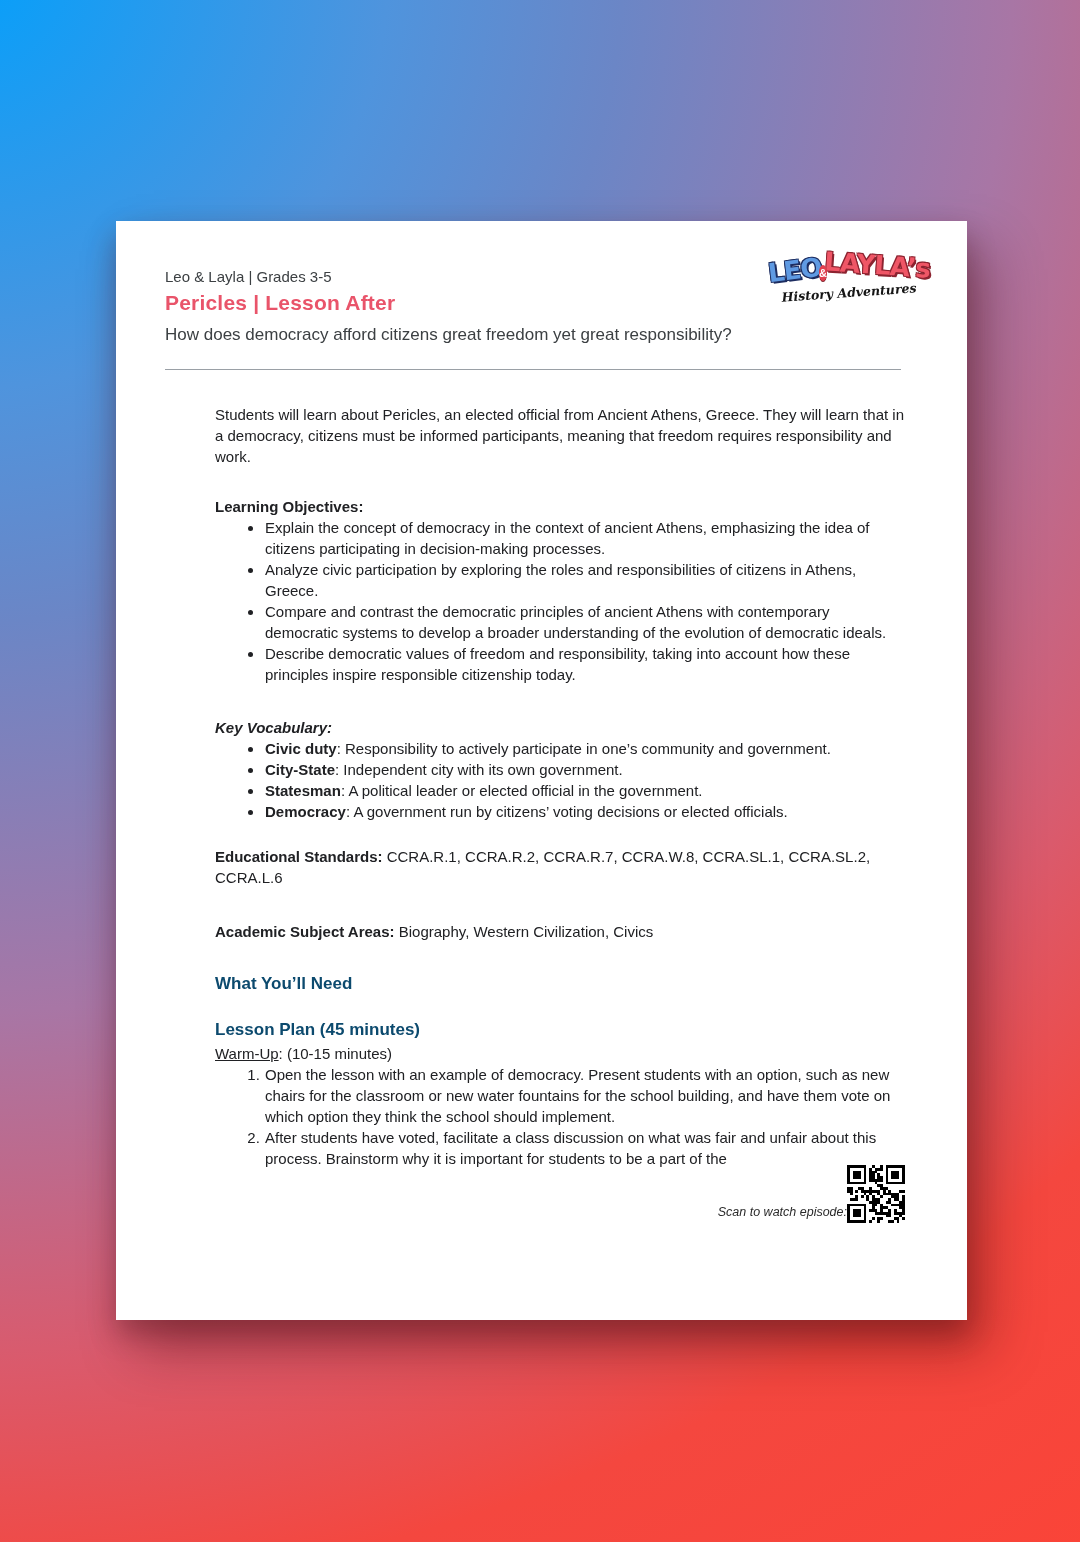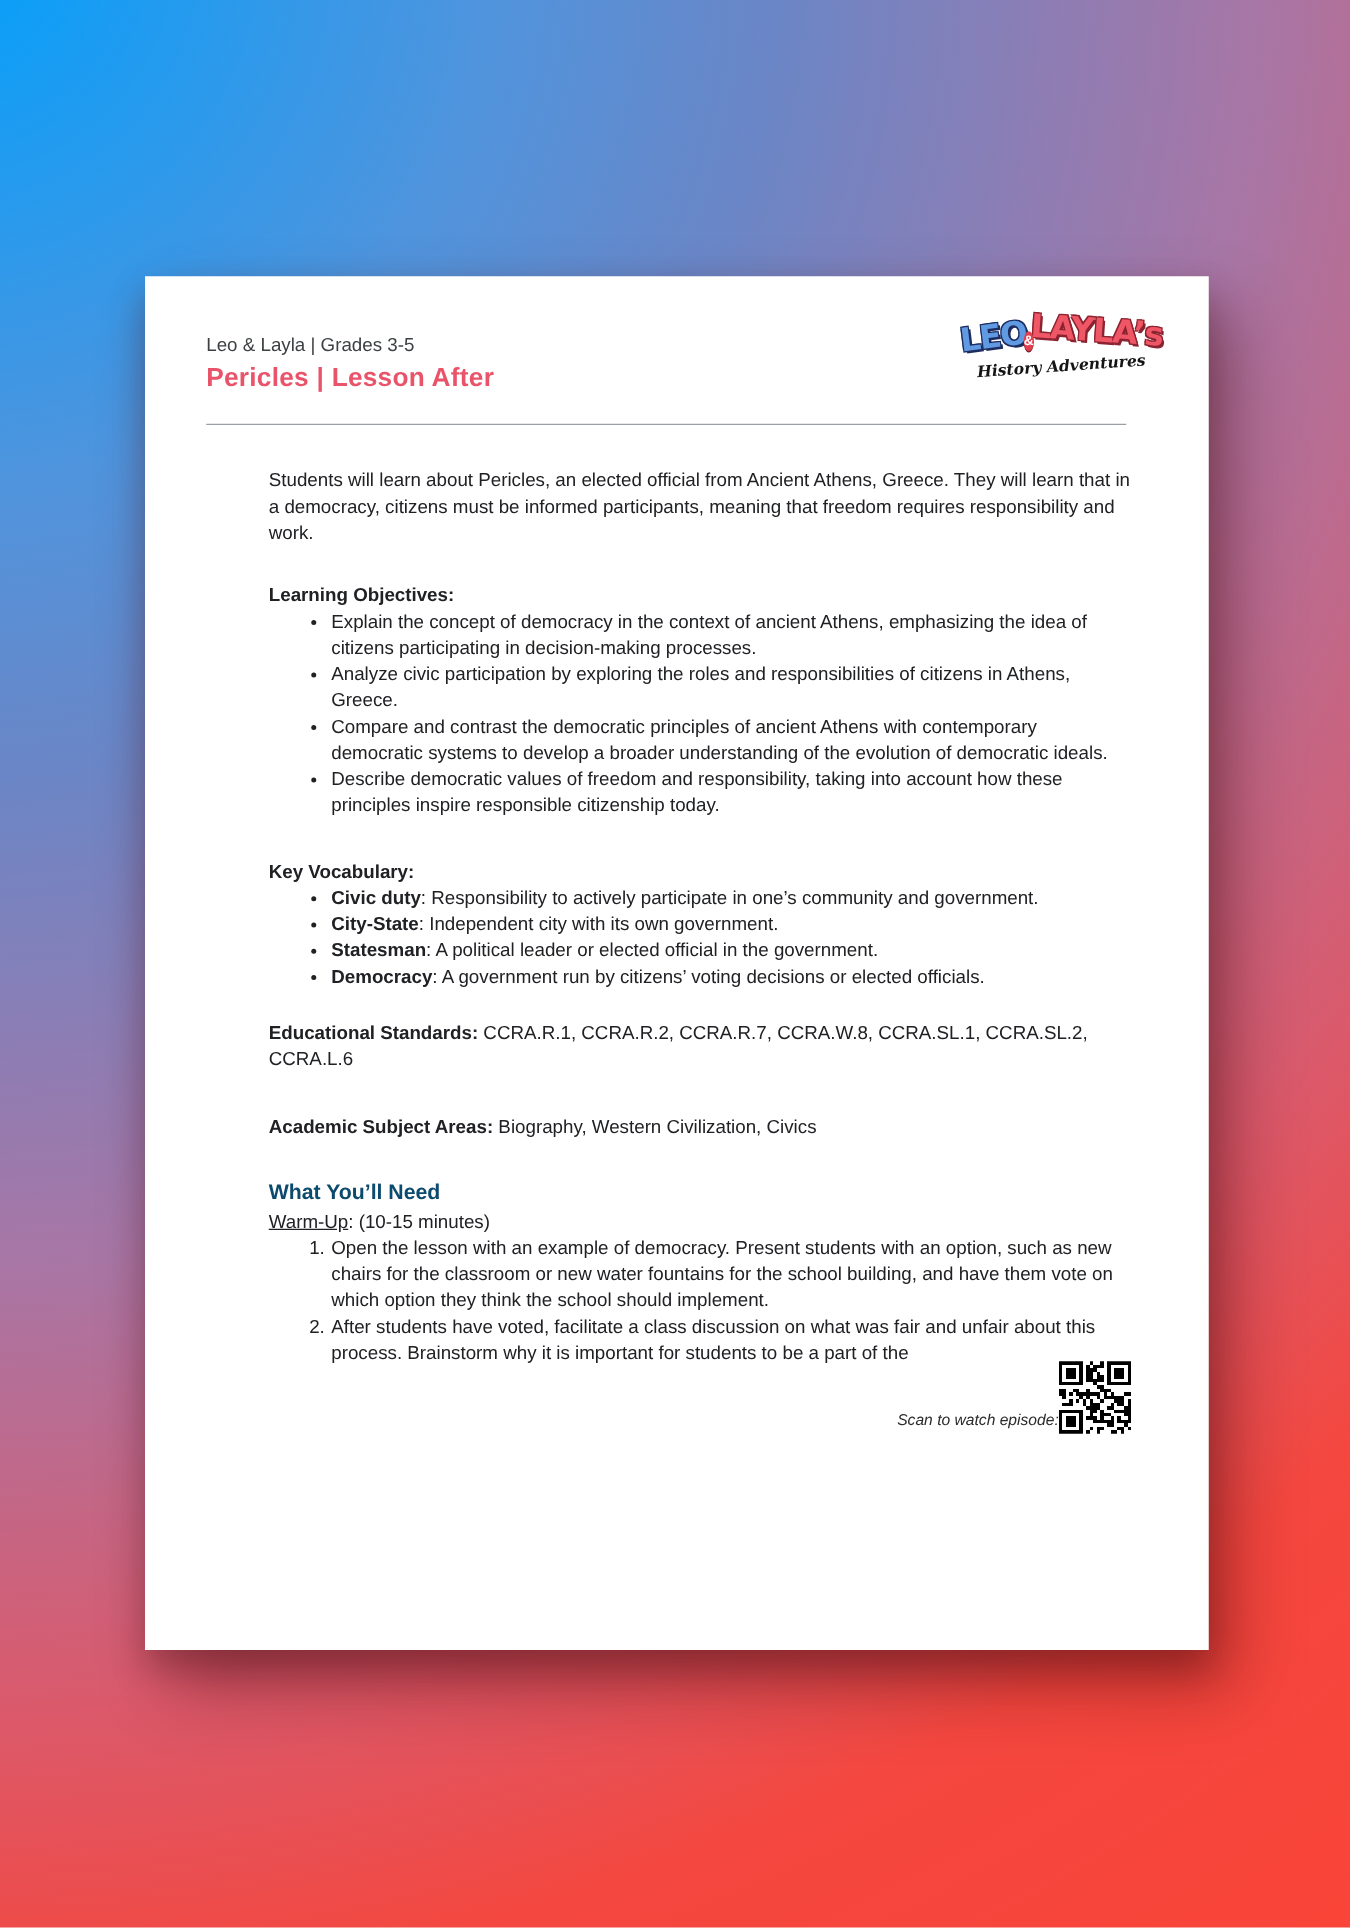--- a/index.html
+++ b/index.html
@@ -47,21 +47,21 @@
     transform:rotate(4deg) translateY(-5px);
   }
   .logo-tagline {
     font-family:"DejaVu Serif", serif; font-style:italic; font-weight:700;
     font-size:12.5px; color:#151515; transform:rotate(-4deg); margin-top:0px;
   }
   
   .main { margin:34px 62px 0 99px; width:690px; color:#202124; font-size:15px; line-height:21px; }
   .intro { }
   h3.block-label { font-size:15px; line-height:21px; font-weight:700; color:#202124; margin-top:29px; }
-  h3.vocab-label { margin-top:32px; }
+  h3.vocab-label { margin-top:32px;font-style:italic; }
   ul.doc-list, ol.doc-list { margin:0; padding-left:49px; }
   ul.doc-list li, ol.doc-list li { padding-left:1px; }
   .vocab-term { font-weight:700; }
   .meta-line { margin-top:24px; }
   .meta-line + .meta-line { margin-top:33px; }
   .meta-label { font-weight:700; }
   h2.section-heading { font-size:17px; line-height:24px; font-weight:700; color:#0c4a6e; margin-top:30px; }
   h2.lesson-heading { margin-top:22px; }
   .need-list { margin-top:4px !important; }
   .italic { font-style:italic; }
@@ -77,20 +77,21 @@
   .qr { width:58px; height:58px; background:#fff; }
 </style>
 </head>
 <body>
 
 <div class="page">
 
   <div class="header">
     <div class="eyebrow">Leo &amp; Layla | Grades 3-5</div>
     <h1 class="doc-title">Pericles | Lesson After</h1>
+    <div class="question">How does democracy afford citizens great freedom yet great responsibility?</div>
 
     <div class="logo">
       <div class="logo-row">
         <span class="logo-leo">LEO</span>
         <span class="logo-amp">&amp;</span>
         <span class="logo-layla">LAYLA’s</span>
       </div>
       <div class="logo-tagline">History Adventures</div>
     </div>
 
@@ -116,20 +117,21 @@
       <li><span class="vocab-term">Statesman</span><span>: A political leader or elected official in the government.</span></li>
       <li><span class="vocab-term">Democracy</span><span>: A government run by citizens’ voting decisions or elected officials.</span></li>
     </ul>
 
     <p class="meta-line"><span class="meta-label">Educational Standards:</span><span> CCRA.R.1, CCRA.R.2, CCRA.R.7, CCRA.W.8, CCRA.SL.1, CCRA.SL.2, CCRA.L.6</span></p>
 
     <p class="meta-line"><span class="meta-label">Academic Subject Areas:</span><span> Biography, Western Civilization, Civics</span></p>
 
     <h2 class="section-heading">What You’ll Need</h2>
 
+    <h2 class="section-heading lesson-heading">Lesson Plan (45 minutes)</h2>
     <p class="warmup-line"><span class="underlined">Warm-Up</span><span>: (10-15 minutes)</span></p>
     <ol class="doc-list">
       <li>Open the lesson with an example of democracy. Present students with an option, such as new chairs for the classroom or new water fountains for the school building, and have them vote on which option they think the school should implement.</li>
       <li>After students have voted, facilitate a class discussion on what was fair and unfair about this process. Brainstorm why it is important for students to be a part of the</li>
     </ol>
   </div>
 
   <div class="footer-row">
     <span class="scan-label">Scan to watch episode:</span>
     <svg id="qr" class="qr" viewBox="0 0 21 21" shape-rendering="crispEdges">

